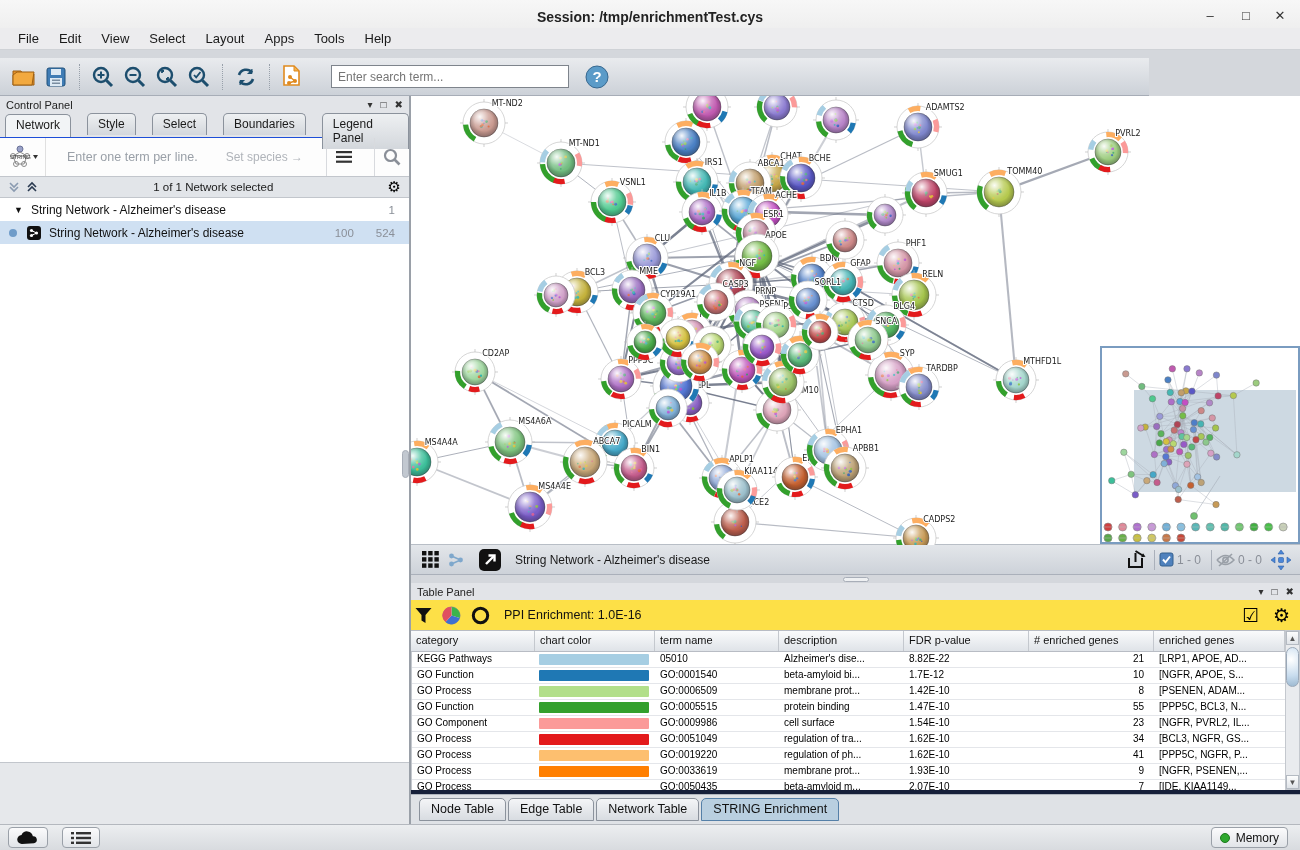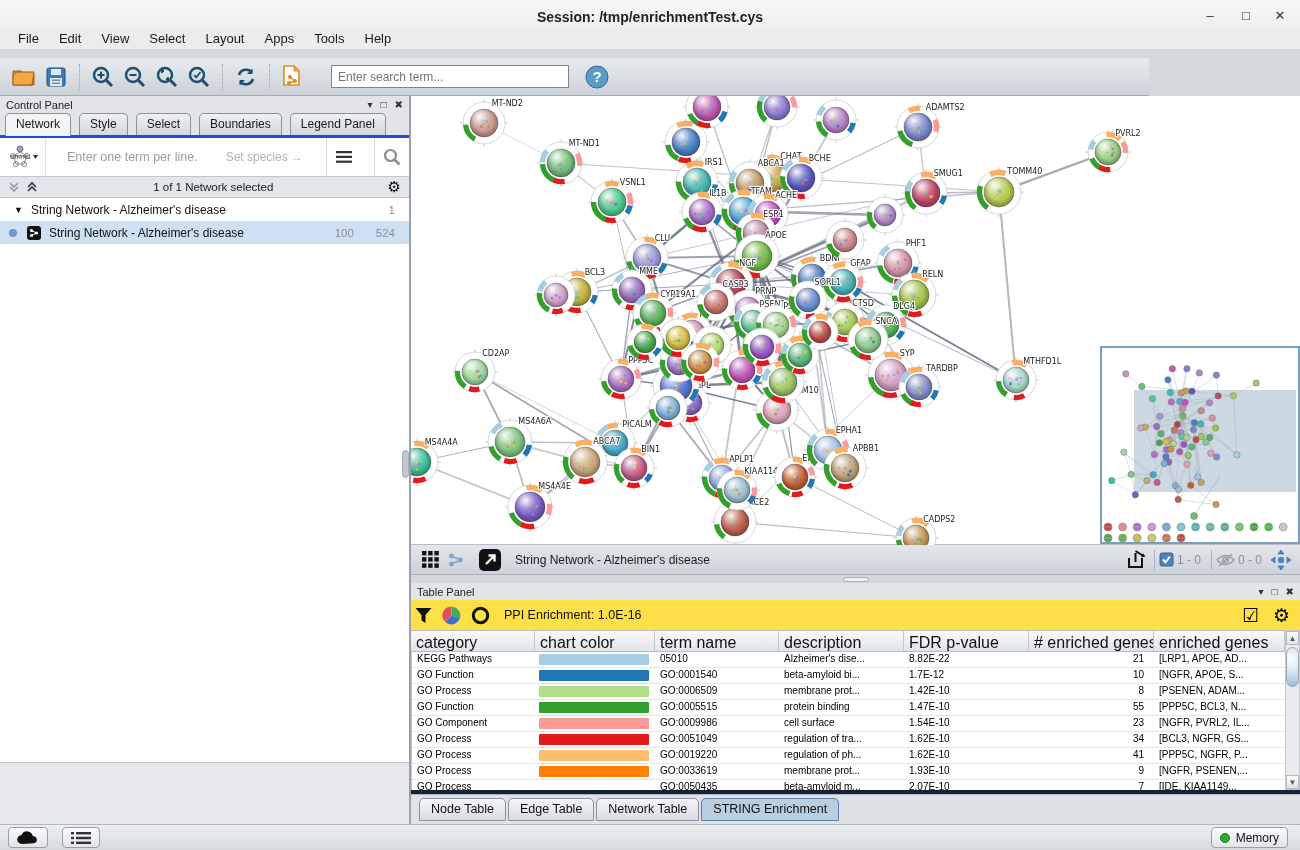--- a/index.html
+++ b/index.html
@@ -23,22 +23,22 @@
   .tb-ico { width:32px; height:30px; display:flex; align-items:center; justify-content:center; }
   #search-box { width:238px; height:23px; border:1px solid #7e848c; background:#fff;
     font-size:12px; color:#333; padding:0 6px; margin-left:22px; font-family:inherit; }
   
   #control-panel { left:0; top:96px; width:411px; height:728px; background:#e6e8eb;
     border-right:2px solid #9aa0a8; }
   .panel-head { height:17px; display:flex; align-items:center; padding:0 6px;
     font-size:11px; color:#222; background:#e2e4e8; }
   .panel-head .sp { flex:1; }
   .ph-ico { font-size:10px; color:#333; margin-left:8px; }
-  #cp-tabs { display:flex; align-items:flex-end; height:25px; padding-left:5px; gap:8px;
-    border-bottom:3px solid #1d4ed8; background:#e2e4e8; }
+  #cp-tabs { display:flex; align-items:flex-start; height:25px; padding-left:5px; gap:16px;
+    border-bottom:1px solid #1d4ed8; background:#e2e4e8; }
   .cp-tab { font-size:12px; color:#1a1a1a; padding:3px 10px 4px;
     border:1px solid #8b929c; border-bottom:none; border-radius:5px 5px 0 0;
     background:linear-gradient(#eef0f2,#d3d7dc); }
   .cp-tab.active { background:#f2f4f6; position:relative; top:1px; padding-bottom:5px; }
   #string-row { height:39px; background:#fdfdfd; border-bottom:1px solid #c2c6cc;
     display:flex; align-items:center;gap:13px; }
   #string-logo { width:46px; height:100%; display:flex; align-items:center; justify-content:center;
     border-right:1px solid #e0e0e0; }
   #string-input { flex:1; font-size:12.5px; color:#9aa0a8; padding-left:8px; }
   #species-hint { font-size:12px; color:#b0b4ba; padding-right:10px; }
@@ -70,21 +70,21 @@
     display:flex; align-items:center; justify-content:center; }
   #splitter .pill { width:26px; height:5px; border-radius:3px; background:#eef0f2; border:1px solid #a8aeb8; }
   
   #table-panel { left:411px; top:583px; width:889px; height:241px; background:#fde047; }
   #tp-toolbar { height:30px; display:flex; align-items:center; padding-left:4px; gap:10px; }
   #ppi-label { font-size:12.5px; color:#111; margin-left:4px; flex:1; }
   #tp-grid-head { height:22px; display:grid;
     grid-template-columns:124px 120px 124px 125px 125px 125px 1fr;
     background:linear-gradient(#fafbfc,#dfe3e8); border-top:1px solid #b8bcc4;
     border-bottom:1px solid #b8bcc4; margin-right:15px; }
-  #tp-grid-head .hc { font-size:16px; color:#111; padding:3px 0 0 5px;
+  #tp-grid-head .hc { font-size:11px; color:#111; padding:3px 0 0 5px;
     border-right:1px solid #c4c8ce; overflow:hidden; white-space:nowrap; }
   #tp-body { height:138px; overflow:hidden; background:#fff; margin-right:15px;
     border-left:1px solid #c4c8ce; }
   .trow { height:16px; display:grid;
     grid-template-columns:123px 120px 124px 125px 125px 125px 1fr;
     border-bottom:1px solid #e4e6ea; font-size:10px; color:#000; }
   .trow .c { padding:1px 0 0 5px; white-space:nowrap; overflow:hidden; }
   .trow .num { text-align:right; padding-right:10px; }
   .swatch { margin:2px 6px 1px 4px; height:11px; border-radius:1px; }
   #tp-scroll { position:absolute; right:0; top:47px; width:15px; height:160px;

